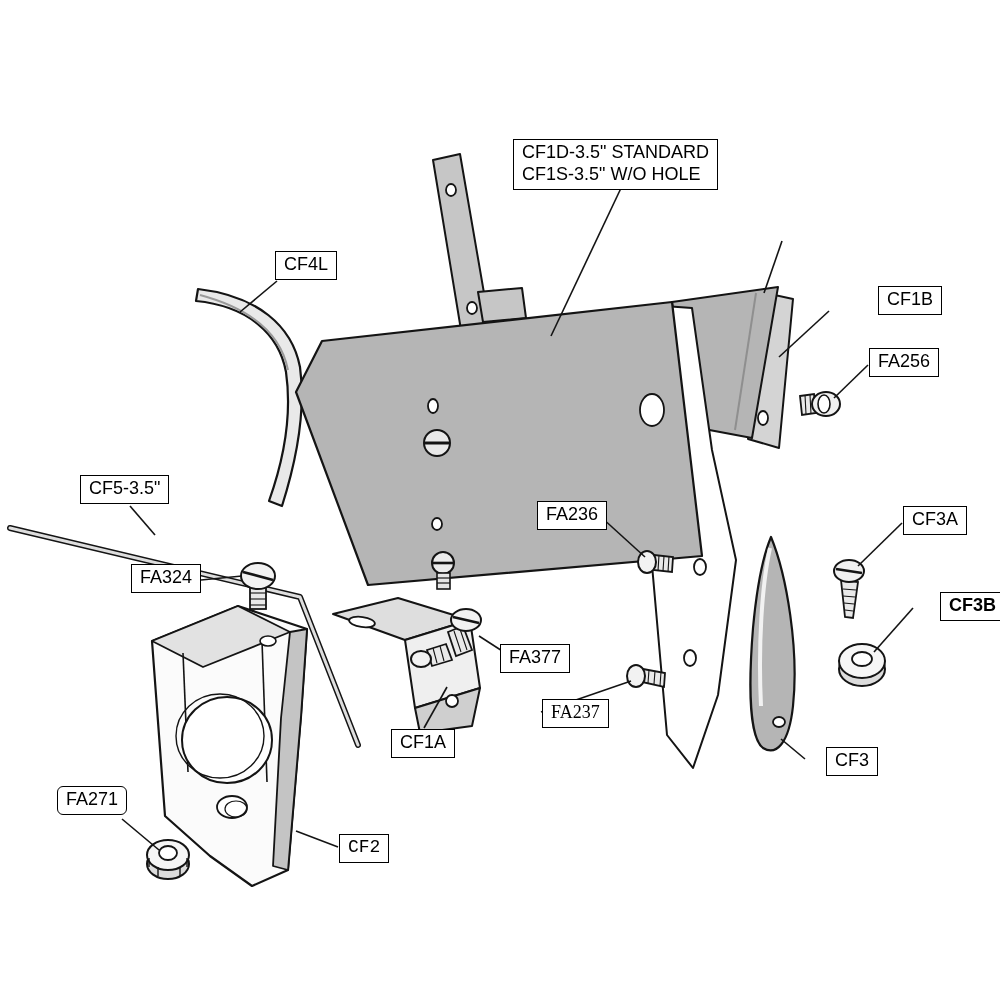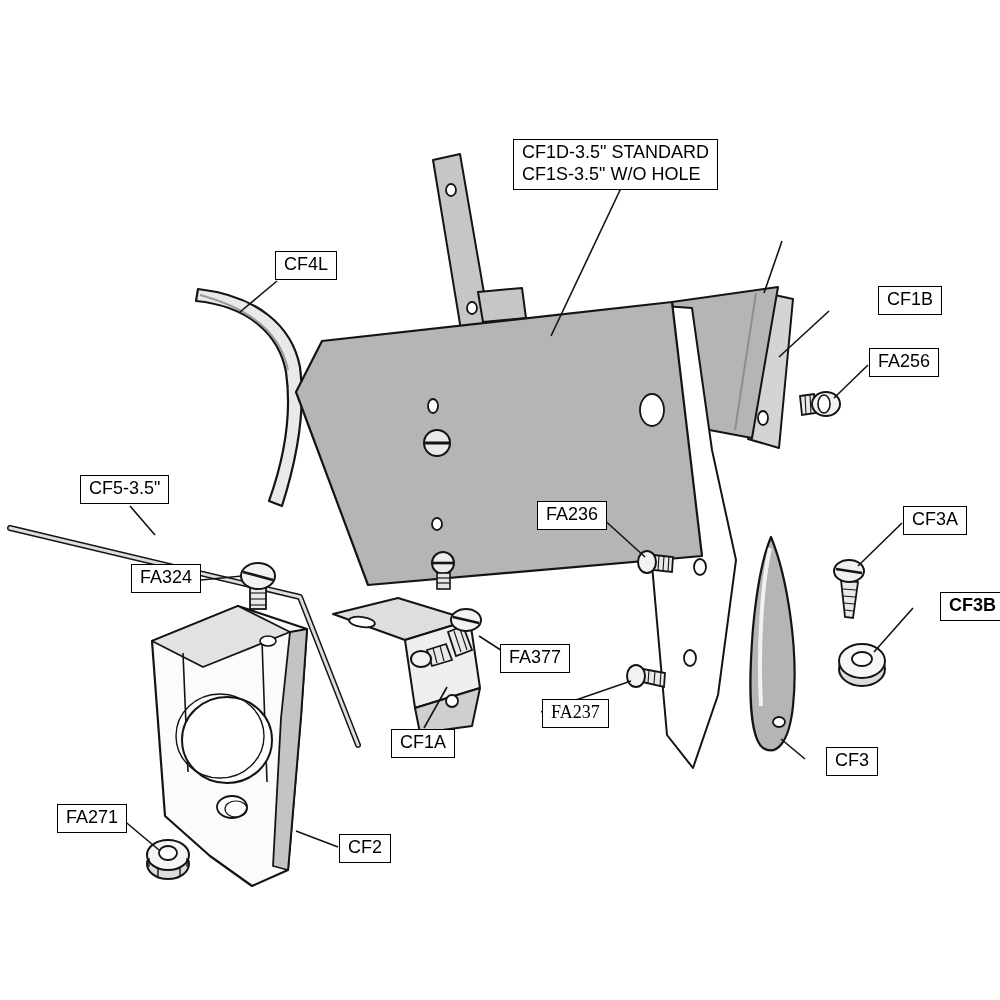--- a/index.html
+++ b/index.html
@@ -208,16 +208,16 @@
   <div class="part-label" style="left:869px; top:348px;">FA256</div>
   <div class="part-label" style="left:80px; top:475px;">CF5-3.5"</div>
   <div class="part-label" style="left:131px; top:564px;">FA324</div>
   <div class="part-label" style="left:537px; top:501px;">FA236</div>
   <div class="part-label" style="left:903px; top:506px;">CF3A</div>
   <div class="part-label" style="left:940px; top:592px;font-weight:bold;">CF3B</div>
   <div class="part-label" style="left:500px; top:644px;">FA377</div>
   <div class="part-label" style="left:542px; top:699px;font-family:Liberation Serif, serif;">FA237</div>
   <div class="part-label" style="left:391px; top:729px;">CF1A</div>
   <div class="part-label" style="left:806px; top:747px;margin-left:20px;">CF3</div>
-  <div class="part-label" style="left:339px; top:834px;">CF2</div>
-  <div class="part-label" style="left:57px; top:804px;">FA271</div>
+  <div class="part-label" style="left:339px; top:834px;font-family:Liberation Mono, monospace;">CF2</div>
+  <div class="part-label" style="left:57px; top:786px;border-radius:6px;">FA271</div>
 
 </div>
 
 </body></html>

